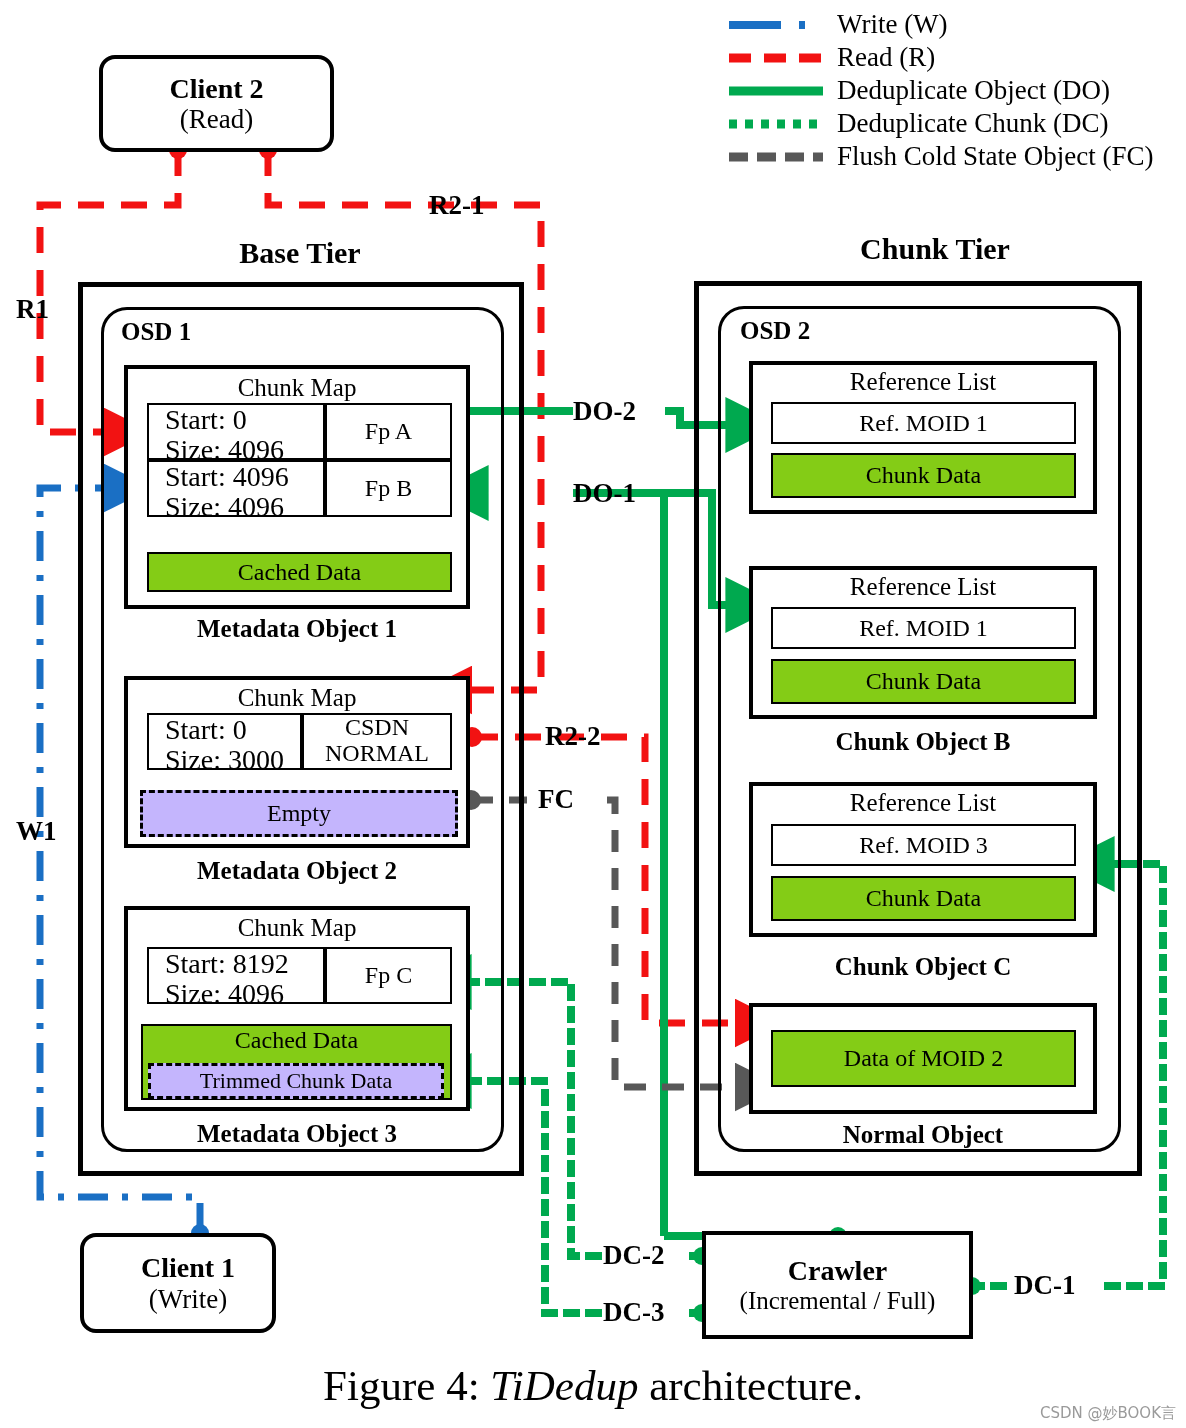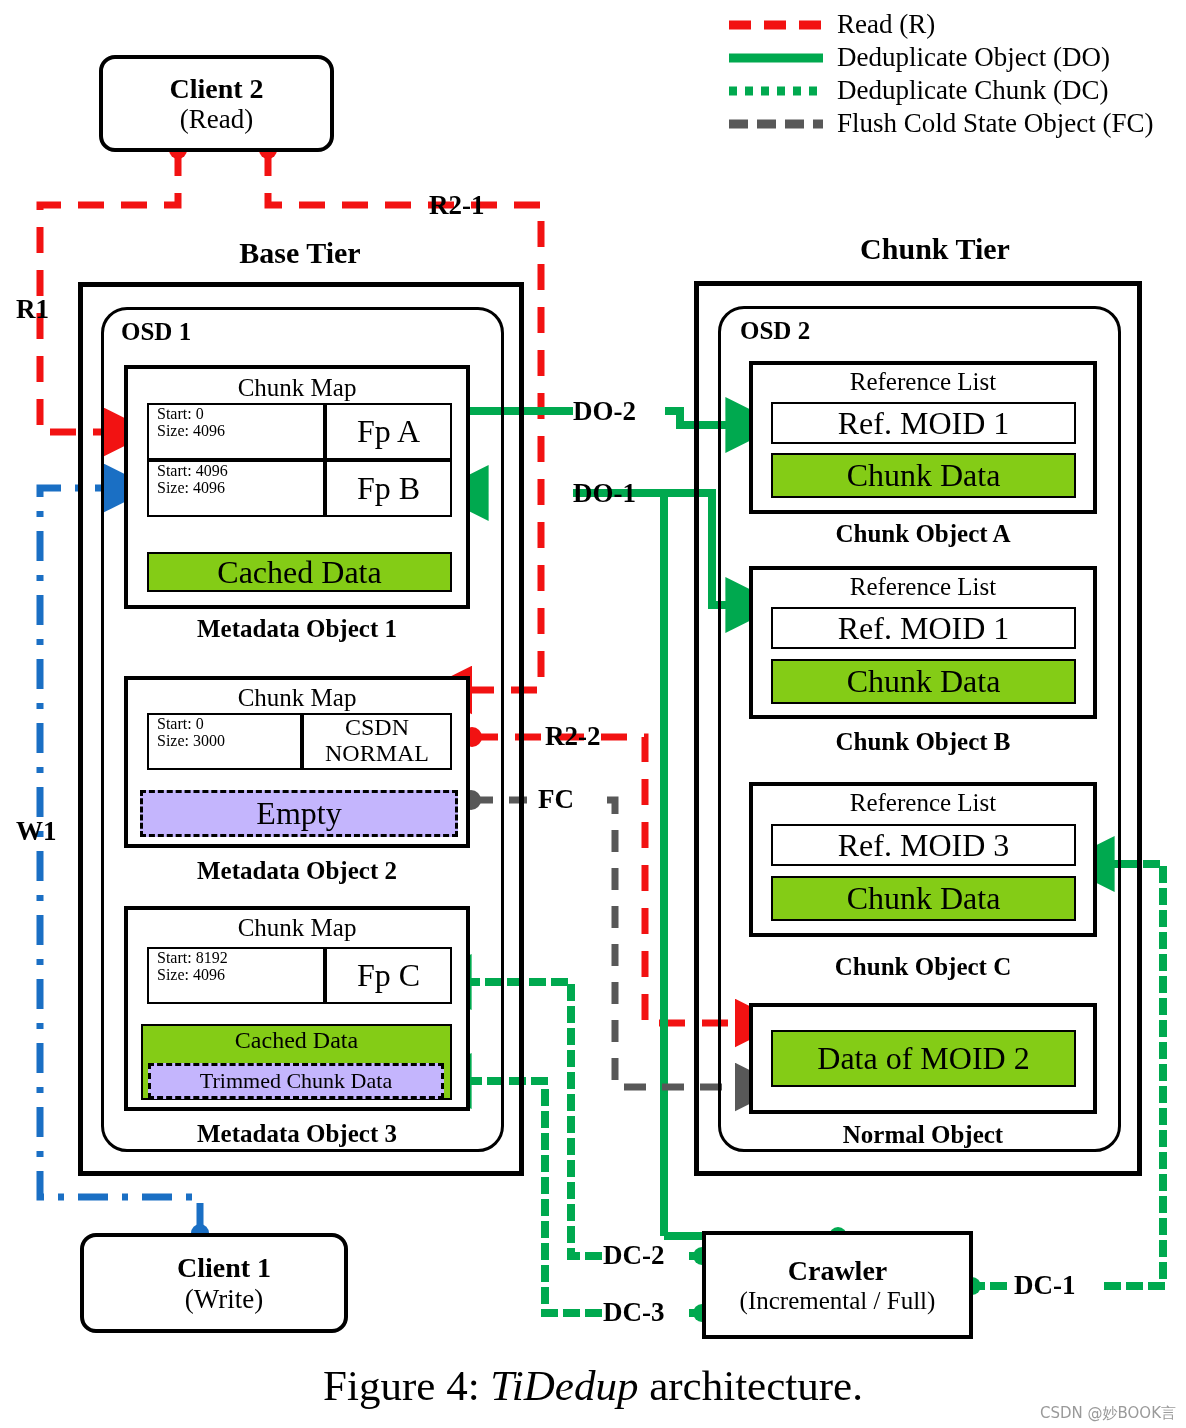--- a/index.html
+++ b/index.html
@@ -17,22 +17,22 @@
   .dashedcell{border:3px dashed #000;background:#c4b5fd;}
   .client-box{border:4px solid #000;border-radius:16px;background:#fff;
       display:flex;flex-direction:column;align-items:center;justify-content:center;}
   .crawler-box{border:4px solid #000;background:#fff;
       display:flex;flex-direction:column;align-items:center;justify-content:center;}
 
   .tier-title{font-weight:bold;font-size:30px;text-align:center;}
   .osd-label{font-weight:bold;font-size:25px;}
   .obj-caption{font-weight:bold;font-size:25px;text-align:center;}
   .hdr{font-size:25px;text-align:center;}
-  .ctext{font-size:32px;text-align:center;display:flex;align-items:center;justify-content:center;}
-  .ltext{font-size:16px;padding-left:8px;line-height:1.08;}
+  .ctext{font-size:24px;text-align:center;display:flex;align-items:center;justify-content:center;}
+  .ltext{font-size:28px;padding-left:16px;line-height:1.08;}
   .client-l1{font-weight:bold;font-size:28px;line-height:1.12;}
   .client-l2{font-size:27px;line-height:1.12;}
   .crawl-l1{font-weight:bold;font-size:28px;line-height:1.1;}
   .crawl-l2{font-size:25px;line-height:1.1;}
 
   
   #legend{position:absolute;left:727px;top:8px;width:452px;}
   .leg-row{display:flex;align-items:center;height:33px;}
   .leg-swatch{width:96px;height:33px;flex:0 0 96px;}
   .leg-label{font-size:27px;padding-left:14px;white-space:nowrap;}
@@ -132,20 +132,28 @@
     <g stroke="#585858" fill="none" stroke-width="7">
       <circle cx="471" cy="800" r="10" fill="#585858" stroke="none"></circle>
       <path d="M471,800 L527,800" stroke-dasharray="22,16"></path>
       <path d="M607,800 L615,800 L615,1087 L735,1087" stroke-dasharray="22,16"></path>
       <path d="M735,1087 L743,1087" stroke-dasharray="0" marker-end="url(#ar-gray)"></path>
     </g>
   </svg>
 
   <div id="legend">
 
+    <div class="leg-row">
+      <div class="leg-swatch">
+        <svg width="96" height="33" viewBox="0 0 96 33">
+            <path d="M2,17 L96,17" stroke="#1a6fc4" stroke-width="8" fill="none" stroke-dasharray="52,18,6,18"></path>
+          </svg>
+      </div>
+      <div class="leg-label">Write (W)</div>
+    </div>
 
     <div class="leg-row">
       <div class="leg-swatch">
         <svg width="96" height="33" viewBox="0 0 96 33">
             <path d="M2,17 L96,17" stroke="#f21212" stroke-width="9" fill="none" stroke-dasharray="22,13"></path>
           </svg>
       </div>
       <div class="leg-label">Read (R)</div>
     </div>
 
@@ -175,21 +183,21 @@
       </div>
       <div class="leg-label">Flush Cold State Object (FC)</div>
     </div>
   </div>
 
   <div class="abs client-box" style="left:99px;top:55px;width:235px;height:97px;">
     <div class="client-l1">Client 2</div>
     <div class="client-l2">(Read)</div>
   </div>
 
-  <div class="abs client-box" style="left:80px;top:1233px;width:268px;height:100px;padding-left:20px;">
+  <div class="abs client-box" style="left:80px;top:1233px;width:196px;height:100px;padding-left:20px;">
     <div class="client-l1">Client 1</div>
     <div class="client-l2">(Write)</div>
   </div>
 
   <div class="abs crawler-box" style="left:702px;top:1231px;width:271px;height:108px;">
     <div class="crawl-l1">Crawler</div>
     <div class="crawl-l2">(Incremental / Full)</div>
   </div>
 
   <div class="abs tier-title" style="left:110px;top:236px;width:380px;">Base Tier</div>
@@ -250,21 +258,20 @@
 
   <div class="abs tier-box" style="left:694px;top:281px;width:448px;height:895px;"></div>
   <div class="abs osd-box" style="left:718px;top:306px;width:403px;height:846px;"></div>
   <div class="abs osd-label" style="left:740px;top:317px;">OSD 2</div>
 
   <div class="abs obj-box" style="left:749px;top:361px;width:348px;height:153px;">
     <div class="hdr" style="margin-top:3px;">Reference List</div>
   </div>
   <div class="abs cell ctext" style="left:771px;top:402px;width:305px;height:42px;">Ref. MOID 1</div>
   <div class="abs shaded ctext" style="left:771px;top:453px;width:305px;height:45px;">Chunk Data</div>
-  <div class="abs obj-caption" style="left:749px;top:520px;width:348px;">Chunk Object A</div>
 
   <div class="abs obj-box" style="left:749px;top:566px;width:348px;height:153px;">
     <div class="hdr" style="margin-top:3px;">Reference List</div>
   </div>
   <div class="abs cell ctext" style="left:771px;top:607px;width:305px;height:42px;">Ref. MOID 1</div>
   <div class="abs shaded ctext" style="left:771px;top:659px;width:305px;height:45px;">Chunk Data</div>
   <div class="abs obj-caption" style="left:749px;top:728px;width:348px;">Chunk Object B</div>
 
   <div class="abs obj-box" style="left:749px;top:782px;width:348px;height:155px;">
     <div class="hdr" style="margin-top:3px;">Reference List</div>

